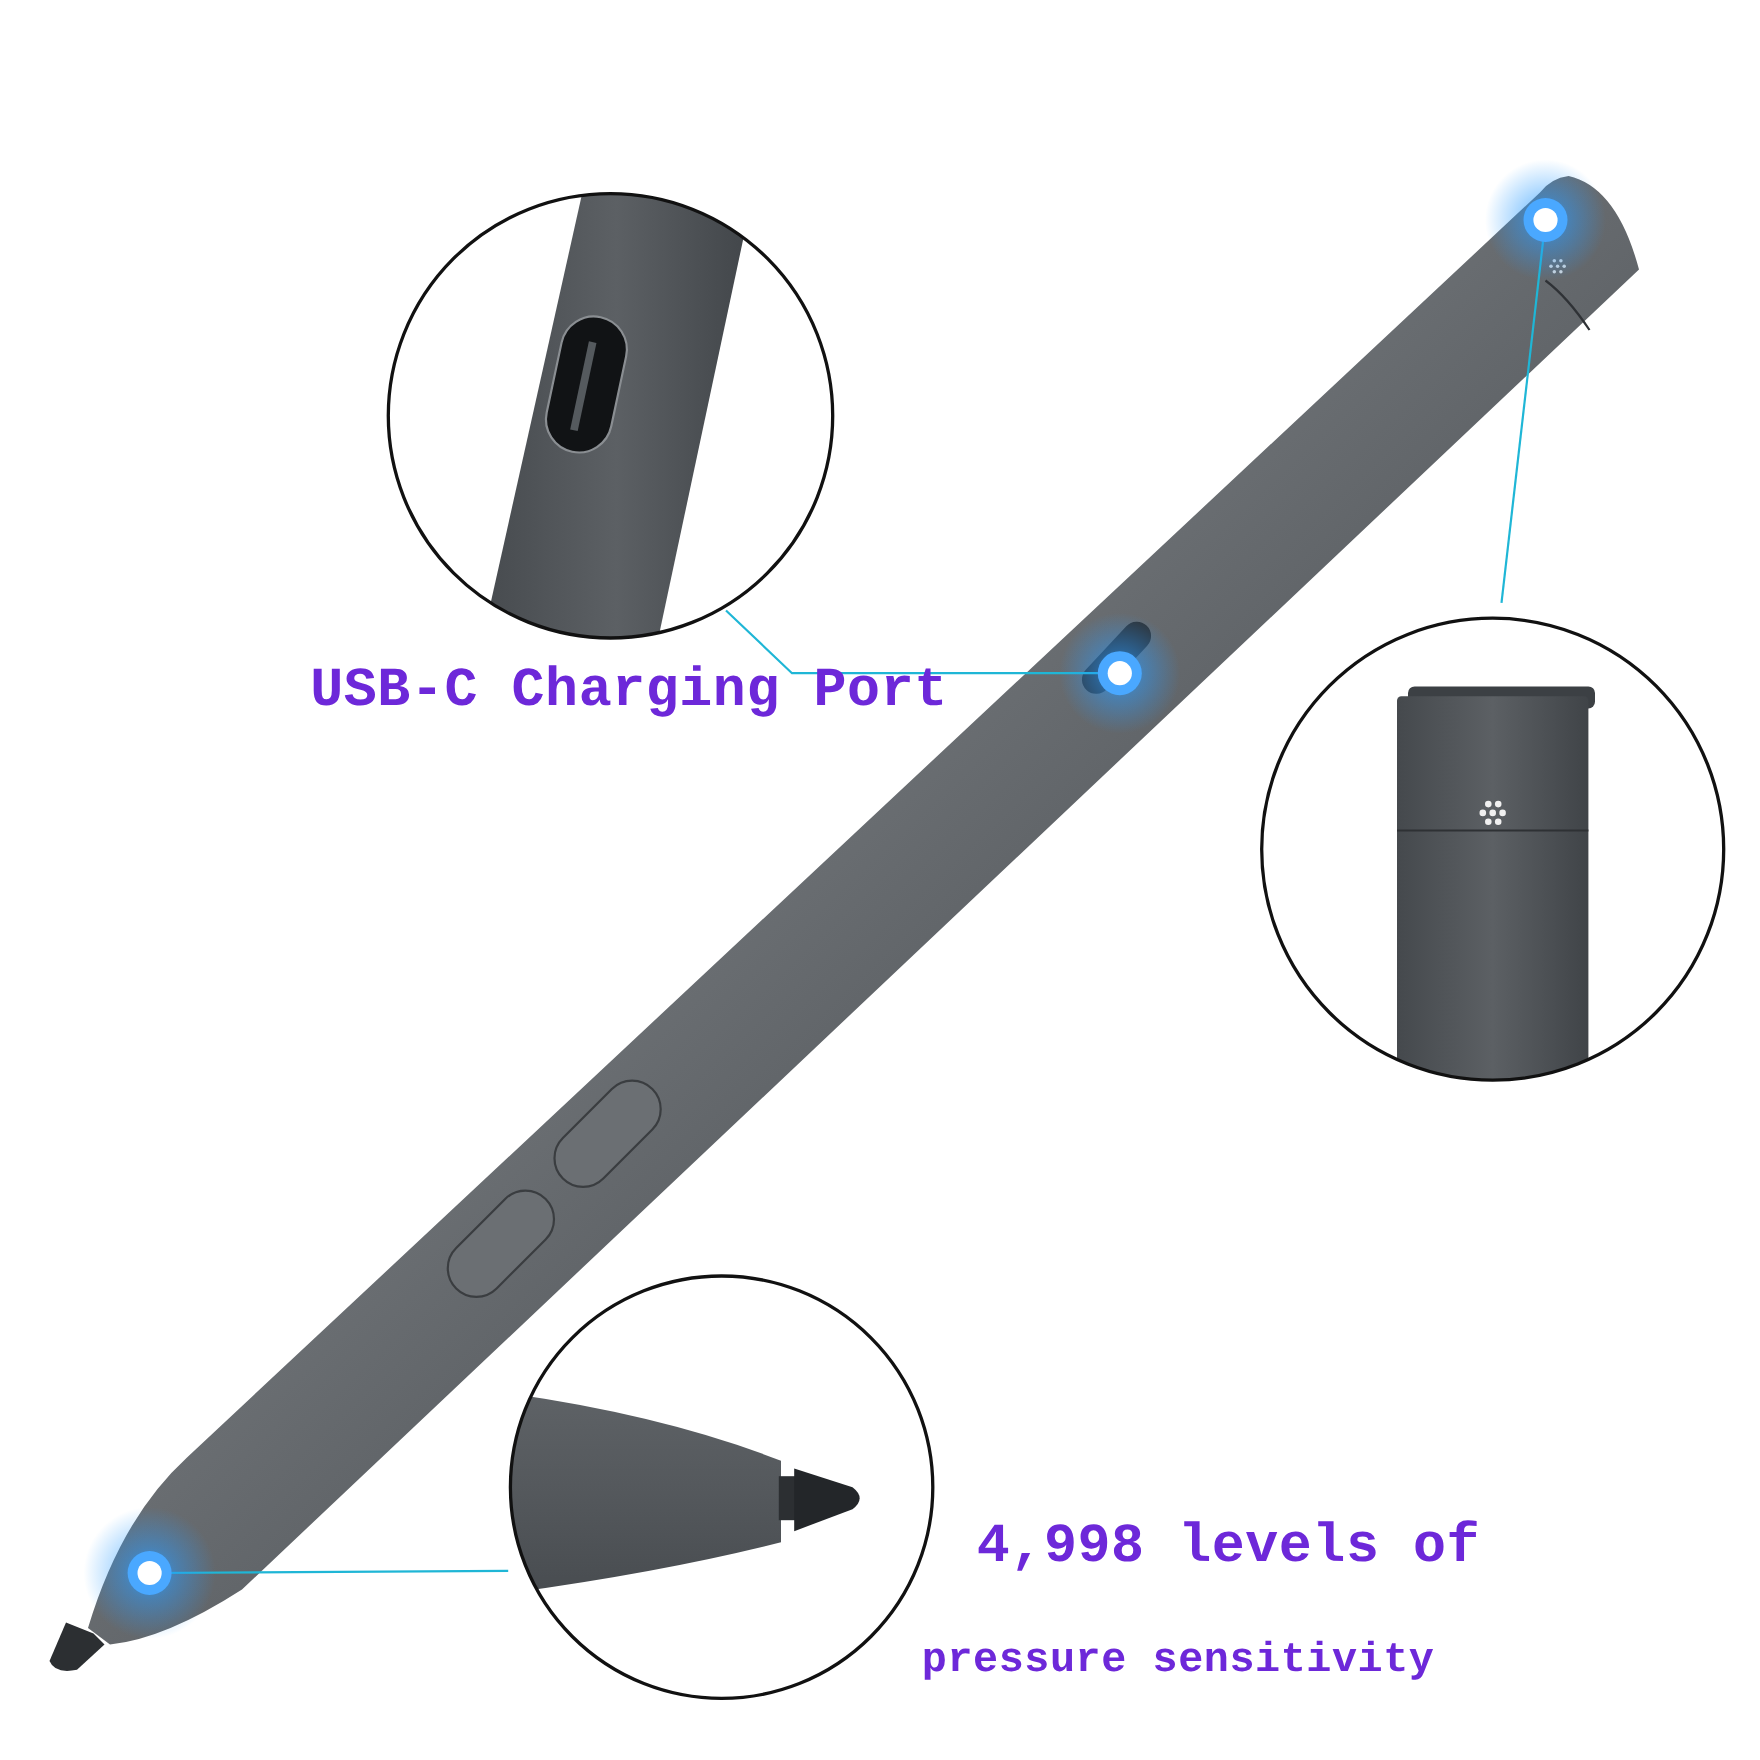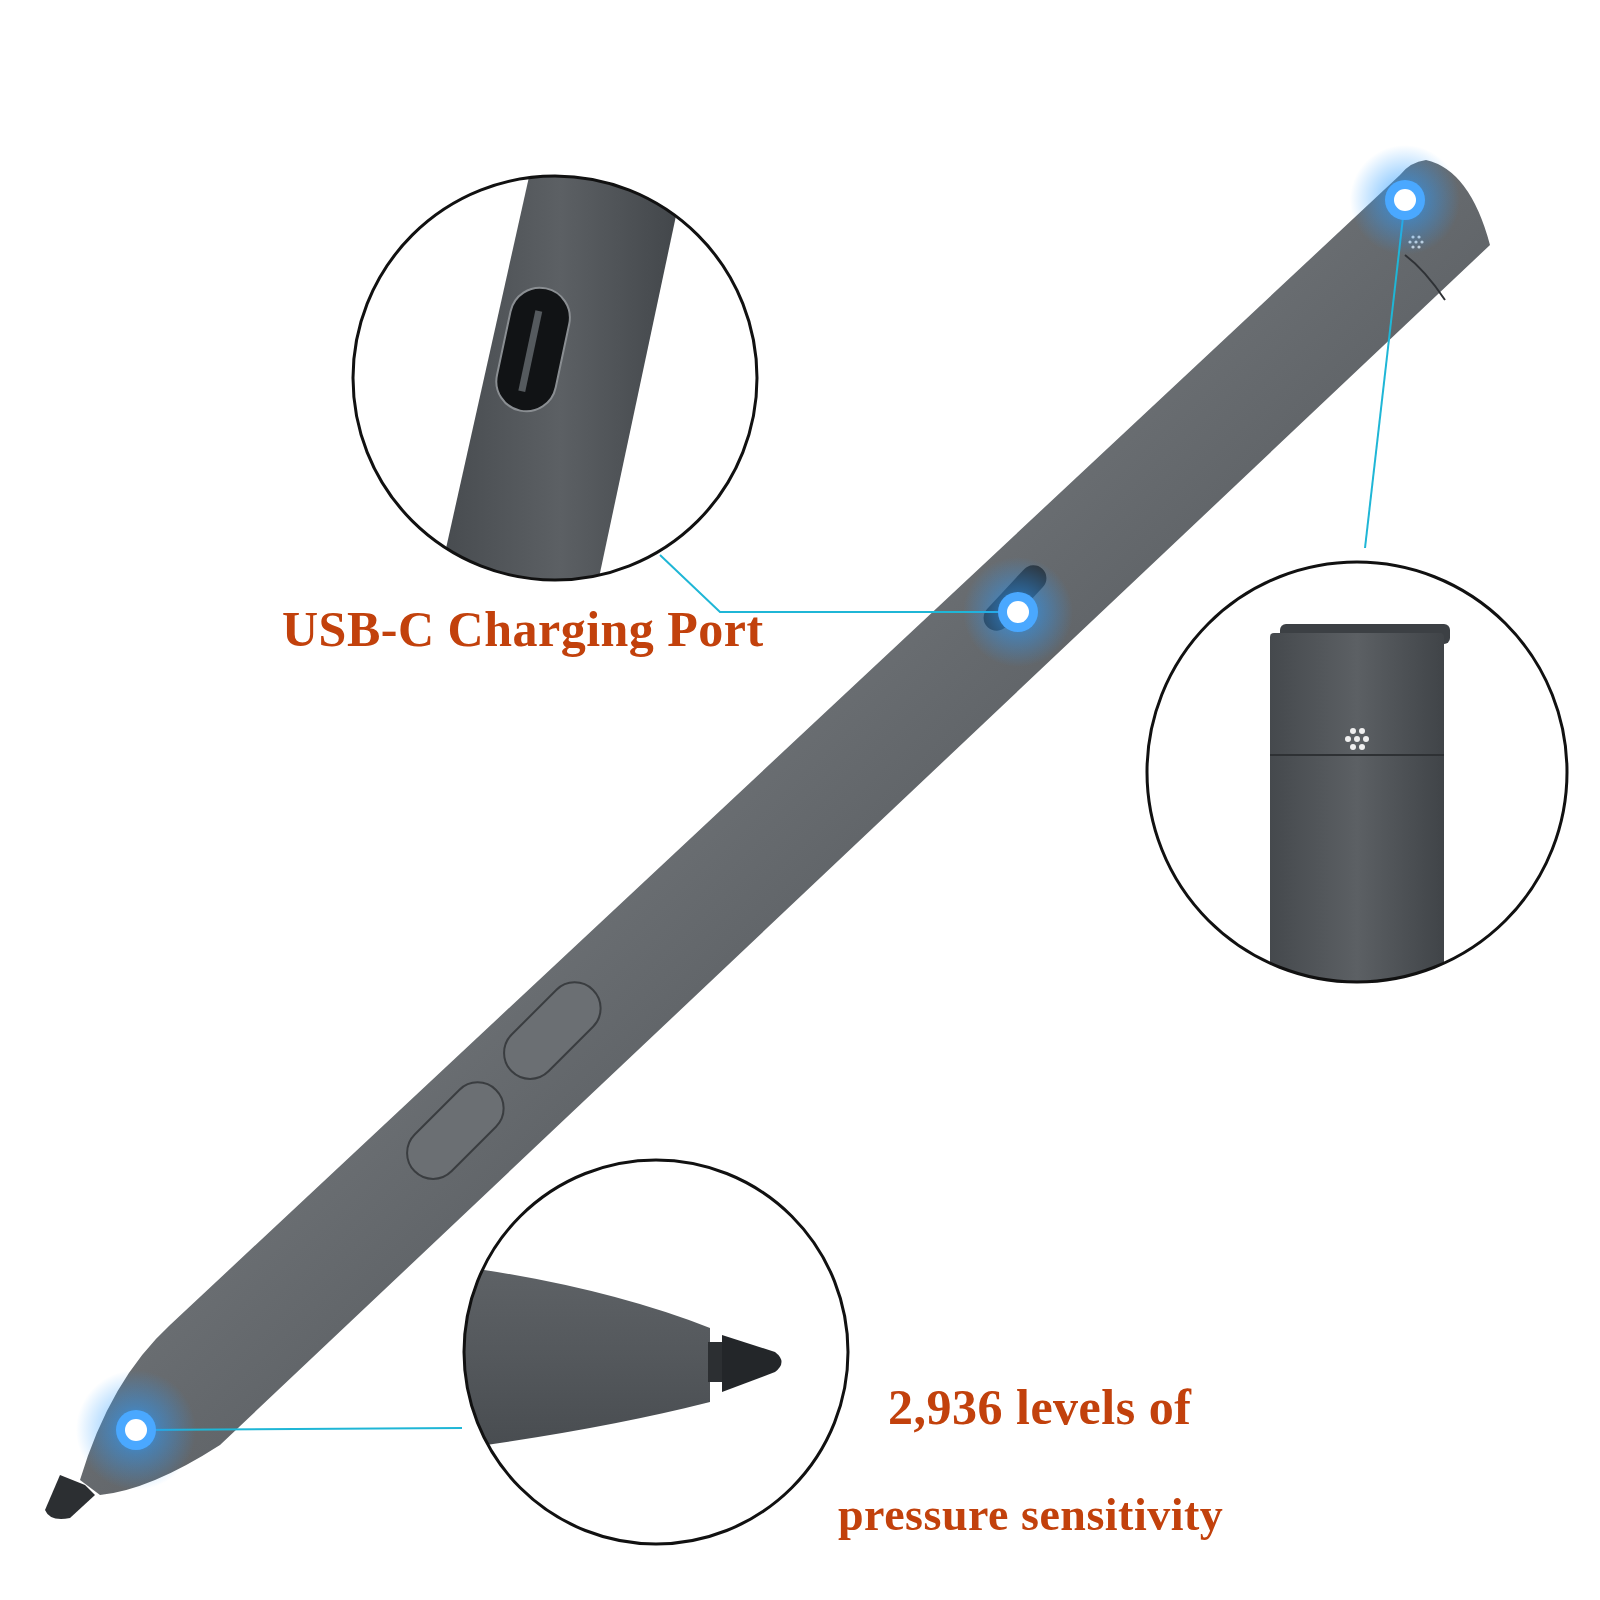--- a/index.html
+++ b/index.html
@@ -1,24 +1,24 @@
 <!DOCTYPE html>
 <html><head>
 <meta charset="utf-8">
 <style>
   html, body { margin: 0; padding: 0; background: #ffffff; }
   body { width: 1600px; height: 1600px; position: relative; overflow: hidden;
          font-family: "DejaVu Sans", "Liberation Sans", sans-serif; }
   .stage { position: absolute; left: 0; top: 0; width: 1600px; height: 1600px; }
-  .label { position: absolute; font-weight: bold; color: #c2410c; white-space: nowrap;
-           font-family: Liberation Serif, serif; letter-spacing: 0.5px; }
+  .label { position: absolute; font-weight: bold; color: #6d28d9; white-space: nowrap;
+           font-family: Liberation Mono, monospace; letter-spacing: 0.5px; }
   .lbl-usb { left: 282px; top: 600px; font-size: 50px; }
   .lbl-led { left: 1192px; top: 1008px; font-size: 50px; }
   .lbl-p1  { left: 888px; top: 1378px; font-size: 50px; }
-  .lbl-p2  { left: 838px; top: 1488px; font-size: 46px; }
+  .lbl-p2  { left: 838px; top: 1488px; font-size: 38px; }
   svg { position: absolute; left: 0; top: 0; }
 </style>
 </head>
 <body>
 
 <div class="stage">
 <svg width="1600" height="1600" viewBox="0 0 1600 1600">
   <defs>
     <linearGradient id="bodyGrad" x1="0" y1="0" x2="1" y2="1">
       <stop offset="0" stop-color="#3d4145"></stop>
@@ -130,15 +130,15 @@
     <g clip-path="url(#c3)">
       <path d="M450,1265 Q600,1285 710,1328 L710,1402 Q600,1430 450,1450 Z" fill="url(#tipGrad)"></path>
       <rect x="708" y="1342" width="16" height="40" fill="#2c2f32"></rect>
       <path d="M722,1335 L775,1352 Q788,1362 775,1372 L722,1392 Z" fill="#232629"></path>
     </g>
     <circle cx="656" cy="1352" r="192" fill="none" stroke="#111" stroke-width="3"></circle>
   </g>
 </svg>
 
 <div class="label lbl-usb">USB-C Charging Port</div>
-<div class="label lbl-p1">2,936 levels of</div>
+<div class="label lbl-p1">4,998 levels of</div>
 <div class="label lbl-p2">pressure sensitivity</div>
 </div>
 
 </body></html>

